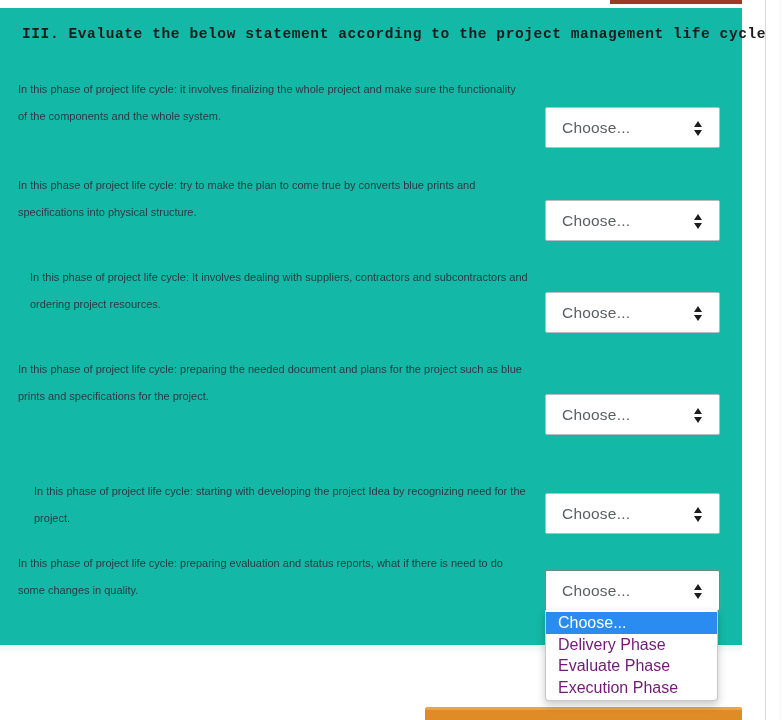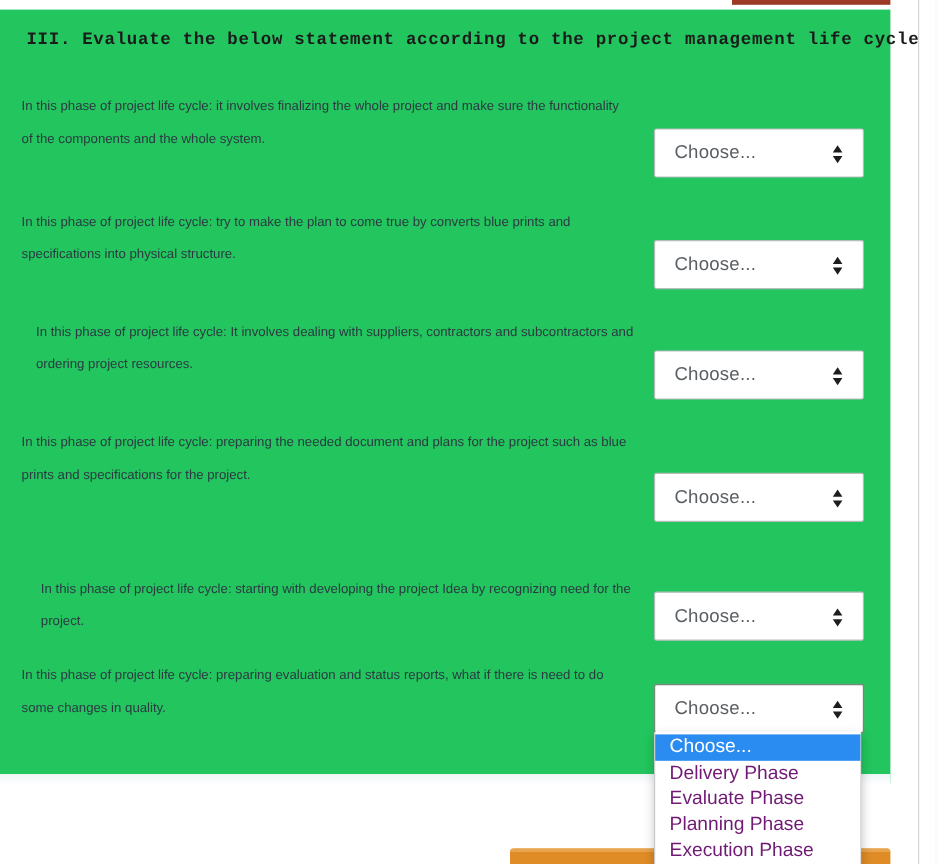--- a/index.html
+++ b/index.html
@@ -43,21 +43,21 @@
     background: #fbfbfb;
   }
 
   
   #quiz-panel {
     position: absolute;
     left: 0;
     top: 8px;
     width: 742px;
     height: 645px;
-    background: #22c55e;
+    background: #14b8a6;
     box-sizing: border-box;
   }
 
   #section-heading {
     position: absolute;
     left: 22px;
     top: 18px;
     width: 700px;
     font-family: "Liberation Mono", "DejaVu Sans Mono", monospace;
     font-weight: bold;
@@ -291,21 +291,20 @@
 
 </div>
 
 <div id="panel-bottom-fade"></div>
 <div id="below-panel"></div>
 
 <div id="option-list">
   <div class="option-item selected">Choose...</div>
   <div class="option-item">Delivery Phase</div>
   <div class="option-item">Evaluate Phase</div>
-  <div class="option-item">Planning Phase</div>
   <div class="option-item">Execution Phase</div>
 </div>
 
 <div id="orange-bar"></div>
 <div id="orange-bar-shade"></div>
 
 <div id="page-gutter-line"></div>
 <div id="page-right-edge"></div>
 
 </body></html>

